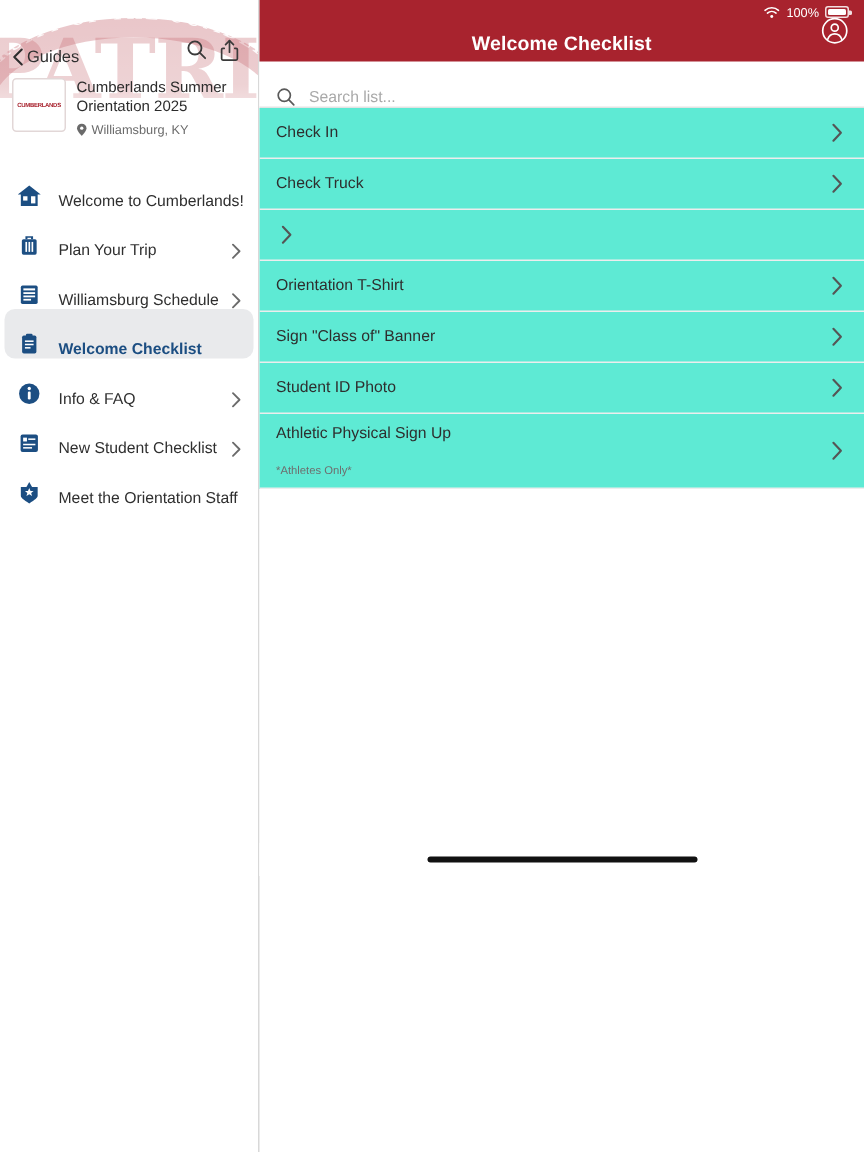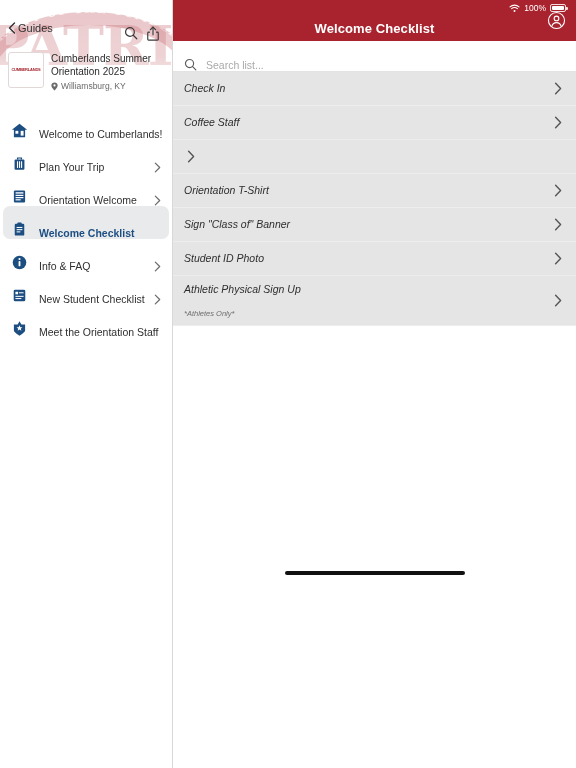--- a/index.html
+++ b/index.html
@@ -61,21 +61,21 @@
   .wm-fade {
     position:absolute; inset:0;
     background: linear-gradient(180deg, rgba(255,255,255,.18) 0%, rgba(255,255,255,.30) 55%, rgba(255,255,255,.92) 92%, #fff 100%);
   }
 
   .guide-nav {
     position: absolute;
     top: 22px; left: 0; right: 0;
     height: 22px;
     display: flex;
-    align-items: flex-start;
+    align-items: flex-end;
     padding: 0 8px;
     z-index: 4;
   }
   .back-btn {
     display: flex; align-items: center; gap: 2px;
     color: #3a3a3a;
     font-size: 11px;
     cursor: pointer;
   }
   .back-btn .lbl { font-size: 11px; color: #2f2f2f; }
@@ -211,21 +211,21 @@
   .search-input {
     border: 0; outline: 0;
     font-size: 10.5px;
     color: #333;
     font-family: "Liberation Sans", sans-serif;
     flex: 1;
     background: transparent;
   }
   .search-input::placeholder { color: #a9a9a9; }
 
-  .list { background: #e5e5e5; overflow: hidden; font-style: italic; }
+  .list { background: #5eead4; overflow: hidden; }
   .row {
     display: flex;
     align-items: center;
     min-height: 34px;
     padding: 7px 11px 7px 11px;
     border-bottom: 1px solid #ededed;
     cursor: pointer;
   }
   .row-txt { flex: 1; min-width: 0; }
   .row-title { font-size: 10.5px; color: #2e2e2e; line-height: 1.3; }
@@ -342,21 +342,21 @@
       <div class="s-item">
         <span class="s-ico">
           <svg width="17" height="17" viewBox="0 0 20 20">
             <rect x="3.4" y="2.8" width="13.2" height="14.4" rx="1.3" fill="#1c4e82"></rect>
             <rect x="5.4" y="5" width="9.2" height="1.6" fill="#ffffff"></rect>
             <rect x="5.4" y="8" width="9.2" height="1.4" fill="#ffffff"></rect>
             <rect x="5.4" y="10.6" width="9.2" height="1.4" fill="#ffffff"></rect>
             <rect x="5.4" y="13.2" width="6" height="1.4" fill="#ffffff"></rect>
           </svg>
         </span>
-        <span class="s-label">Orientation Welcome</span>
+        <span class="s-label">Williamsburg Schedule</span>
         <span class="s-chev">
           <svg width="7" height="11" viewBox="0 0 8 12">
               <path d="M1.5 1 L6.5 6 L1.5 11" fill="none" stroke="#6b6b6b" stroke-width="1.4" stroke-linecap="round" stroke-linejoin="round"></path>
             </svg>
         </span>
       </div>
 
       <div class="s-item active">
         <span class="s-ico">
           <svg width="17" height="17" viewBox="0 0 20 20">
@@ -471,21 +471,21 @@
         </div>
         <span class="row-chev">
           <svg width="8" height="13" viewBox="0 0 8 13">
               <path d="M1.6 1.2 L6.6 6.5 L1.6 11.8" fill="none" stroke="#555" stroke-width="1.4" stroke-linecap="round" stroke-linejoin="round"></path>
             </svg>
         </span>
       </div>
 
       <div class="row">
         <div class="row-txt">
-          <div class="row-title">Coffee Staff</div>
+          <div class="row-title">Check Truck</div>
         </div>
         <span class="row-chev">
           <svg width="8" height="13" viewBox="0 0 8 13">
               <path d="M1.6 1.2 L6.6 6.5 L1.6 11.8" fill="none" stroke="#555" stroke-width="1.4" stroke-linecap="round" stroke-linejoin="round"></path>
             </svg>
         </span>
       </div>
 
       <div class="row">
         <span class="row-chev">

